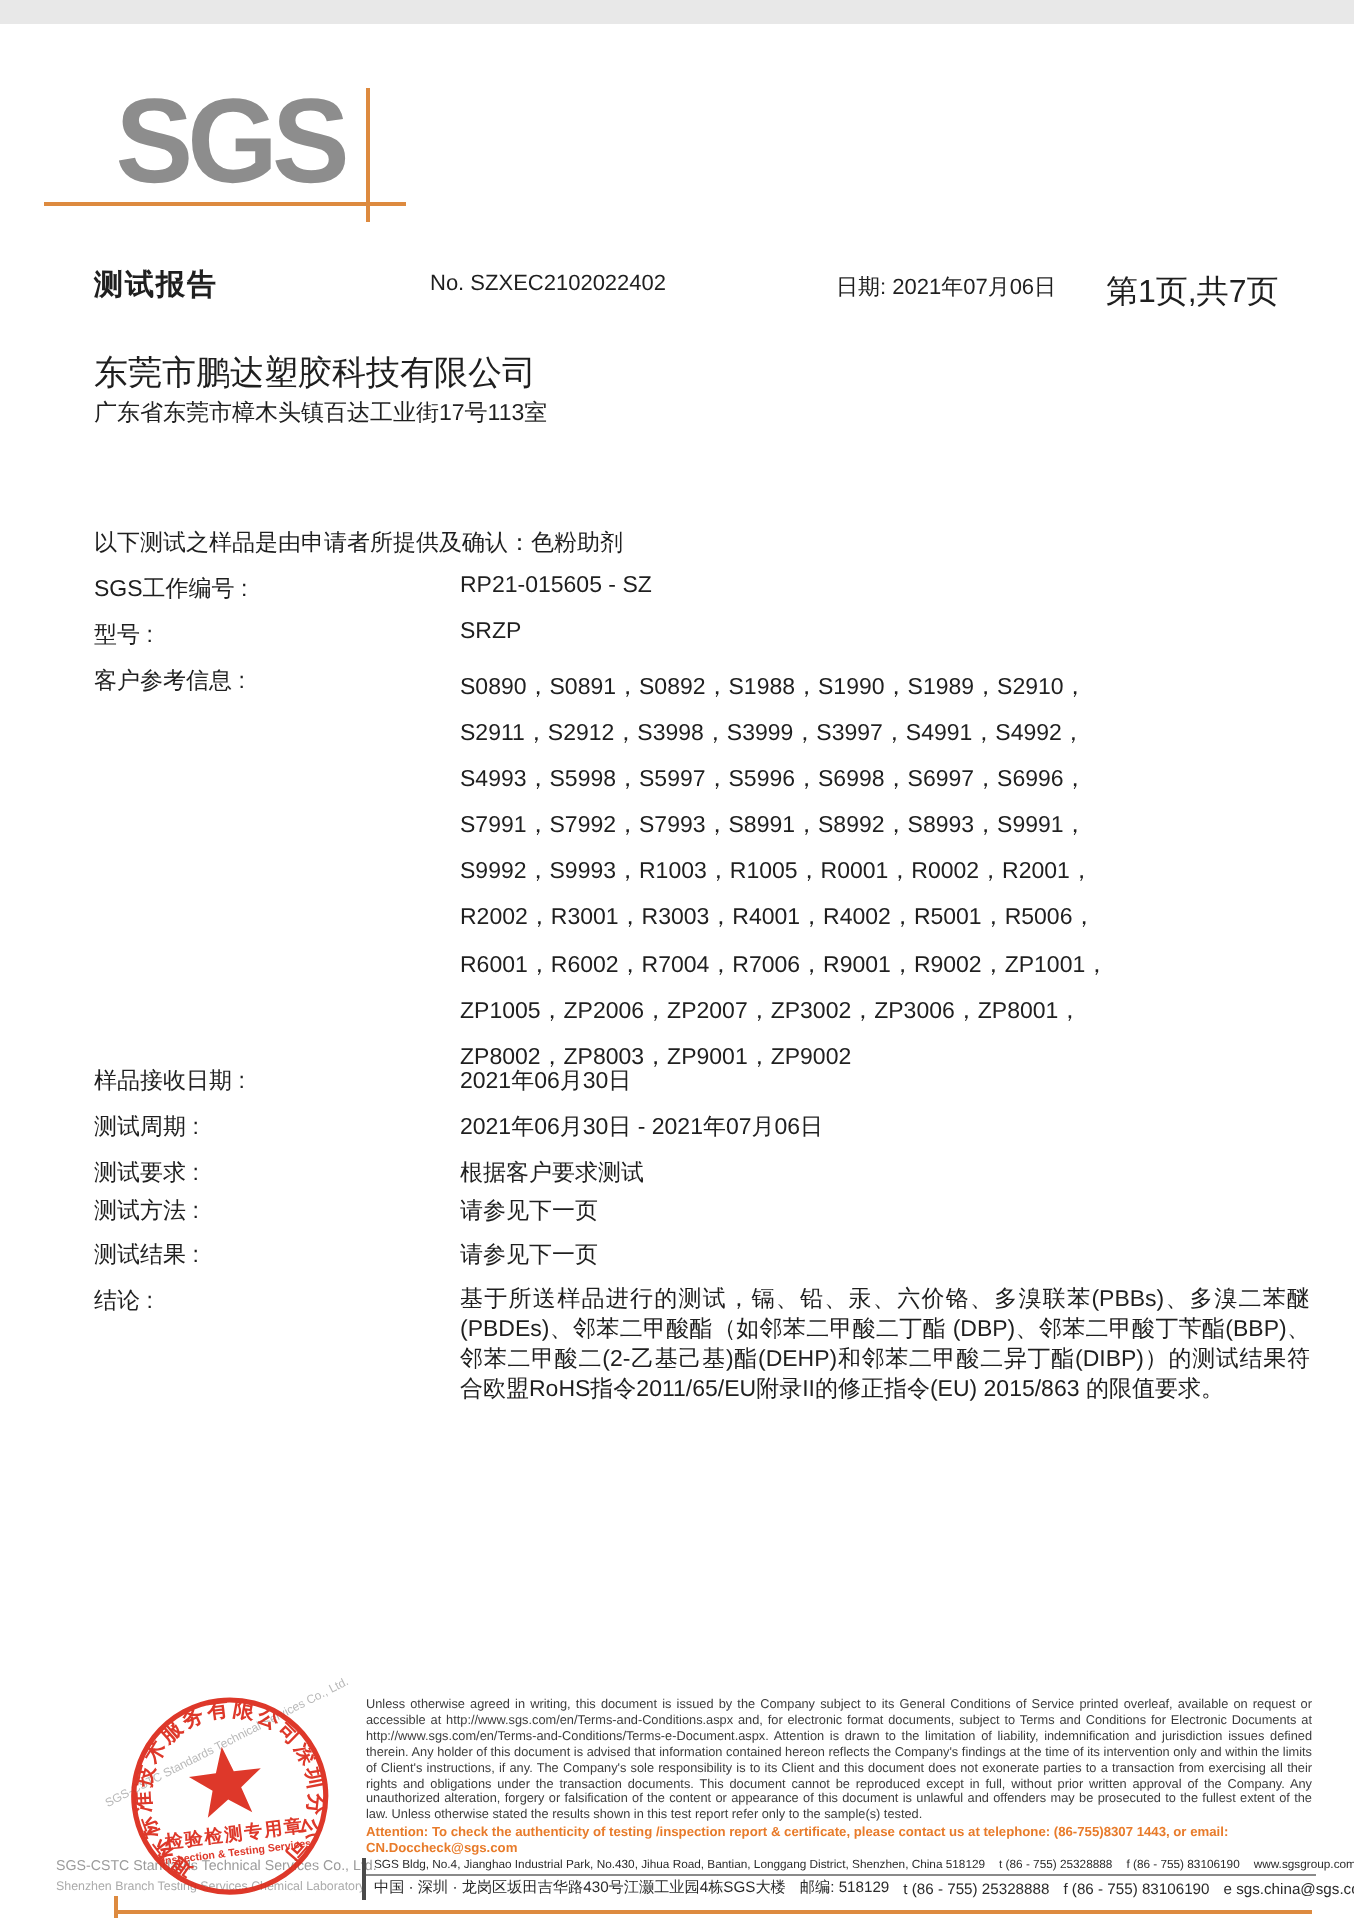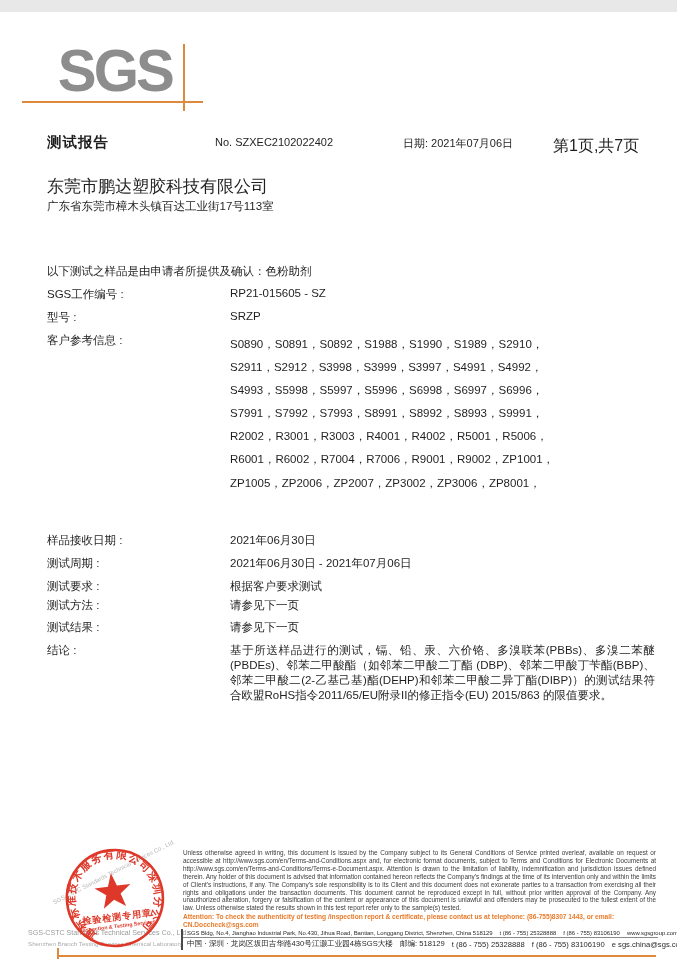--- a/index.html
+++ b/index.html
@@ -14,21 +14,21 @@
     position:absolute; left:56px; top:24px;
     font-size:60px; font-weight:bold; color:#8d8d8d;
     letter-spacing:-3px; transform:scaleX(.97);
     font-family:"Liberation Sans",sans-serif;
   }
   .hline-top{position:absolute; left:22px; top:89px; width:181px; height:2px; background:#dd8a3f;}
   .vline-top{position:absolute; left:183px; top:32px; width:2px; height:67px; background:#dd8a3f;}
 
   .report-title{position:absolute; left:47px; top:121px; font-size:14.5px; font-weight:bold; letter-spacing:1px;}
   .report-no{position:absolute; left:215px; top:124px; font-size:11px;}
-  .report-date{position:absolute; left:403px; top:124px; font-size:11px;}
+  .report-date{position:absolute; left:418px; top:124px; font-size:11px;}
   .report-page{position:absolute; left:553px; top:124px; font-size:16px;}
 
   .company{position:absolute; left:47px; top:163px; font-size:17px;}
   .address{position:absolute; left:47px; top:187px; font-size:11.5px;}
 
   
   .intro{position:absolute; left:47px; top:252px; font-size:11.5px;}
   .row{position:absolute; left:47px; width:608px; font-size:11.5px; display:flex;}
   .lbl{width:183px; flex:0 0 183px;}
   .val{flex:1;}
@@ -95,23 +95,25 @@
     <span class="val">SRZP</span>
   </div>
 
   <div class="row" style="top:321px">
     <span class="lbl">客户参考信息 :</span>
     <span class="val val-lines">
       <div>S0890，S0891，S0892，S1988，S1990，S1989，S2910，</div>
       <div>S2911，S2912，S3998，S3999，S3997，S4991，S4992，</div>
       <div>S4993，S5998，S5997，S5996，S6998，S6997，S6996，</div>
       <div>S7991，S7992，S7993，S8991，S8992，S8993，S9991，</div>
+      <div>S9992，S9993，R1003，R1005，R0001，R0002，R2001，</div>
       <div>R2002，R3001，R3003，R4001，R4002，R5001，R5006，</div>
       <div>R6001，R6002，R7004，R7006，R9001，R9002，ZP1001，</div>
       <div>ZP1005，ZP2006，ZP2007，ZP3002，ZP3006，ZP8001，</div>
+      <div>ZP8002，ZP8003，ZP9001，ZP9002</div>
     </span>
   </div>
 
   <div class="row" style="top:521px">
     <span class="lbl">样品接收日期 :</span>
     <span class="val">2021年06月30日</span>
   </div>
 
   <div class="row" style="top:544px">
     <span class="lbl">测试周期 :</span>

